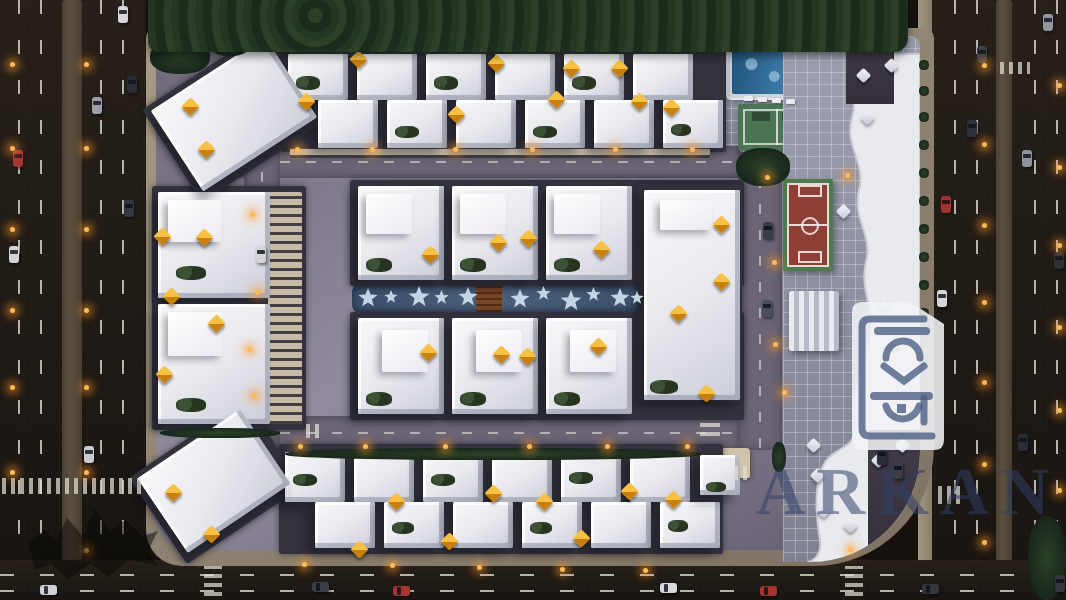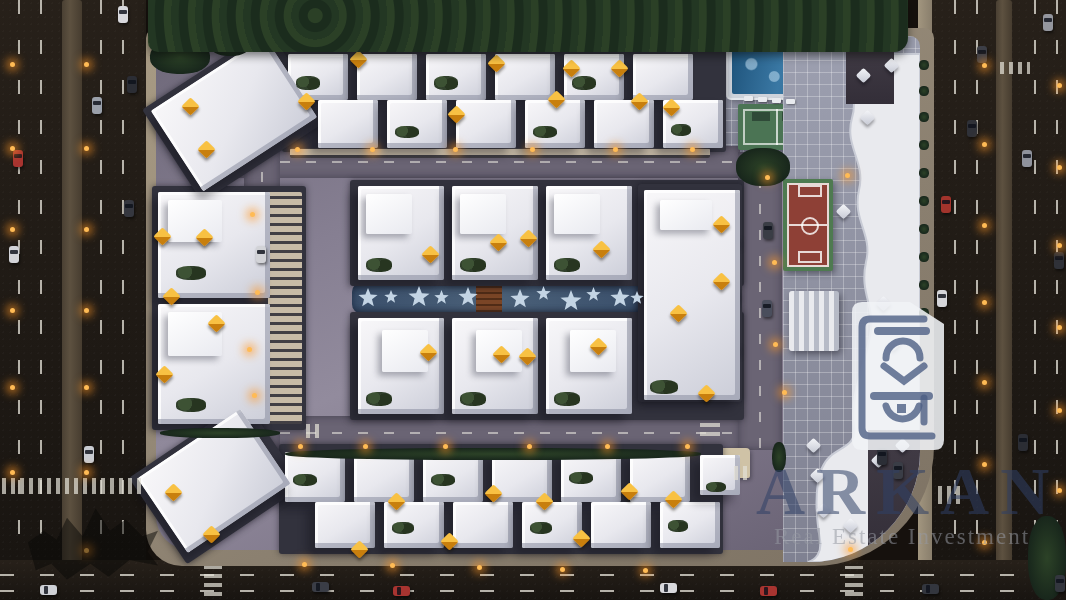--- a/index.html
+++ b/index.html
@@ -184,21 +184,20 @@
       <path d="M36,58 A17,17 0 0 1 70,58"></path>
       <path d="M34,66 L54,81 L74,66"></path>
       <path d="M24,96 H79" stroke-width="8"></path>
       <path d="M36,106 A17,17 0 0 0 69,106"></path>
       <path d="M74,98 V122"></path>
     </g>
     <rect x="47" y="104" width="9" height="9" fill="#4e5f85" fill-opacity="0.8"></rect>
   </svg>
 
   <div class="wm-brand" style="left:756px;top:452px;">ARKAN</div>
-  <div class="wm-tag" style="left:774px;top:524px;">Real Estate Investment</div>
 <div class="gap" style="left: 282px; top: 46px; width: 444px; height: 106px; z-index: 6;"></div>
     <div class="gap" style="left: 279px; top: 444px; width: 444px; height: 110px; z-index: 6;"></div>
     <div class="gap" style="left: 350px; top: 180px; width: 394px; height: 106px; z-index: 6;"></div>
     <div class="gap" style="left: 350px; top: 312px; width: 394px; height: 108px; z-index: 6;"></div>
     <div class="gap" style="left: 638px; top: 184px; width: 104px; height: 218px; z-index: 6;"></div>
     <div class="gap" style="left: 152px; top: 186px; width: 154px; height: 244px; z-index: 6;"></div>
     <div class="gap" style="left: 160px; top: 60px; width: 150px; height: 110px; z-index: 6; transform: rotate(-33deg);"></div>
     <div class="gap" style="left: 146px; top: 430px; width: 140px; height: 104px; z-index: 6; transform: rotate(-34deg);"></div>
     <div class="gap" style="left: 644px; top: 242px; width: 96px; height: 5px; z-index: 6;"></div>
     <div class="gap" style="left: 644px; top: 296px; width: 96px; height: 5px; z-index: 6;"></div>

